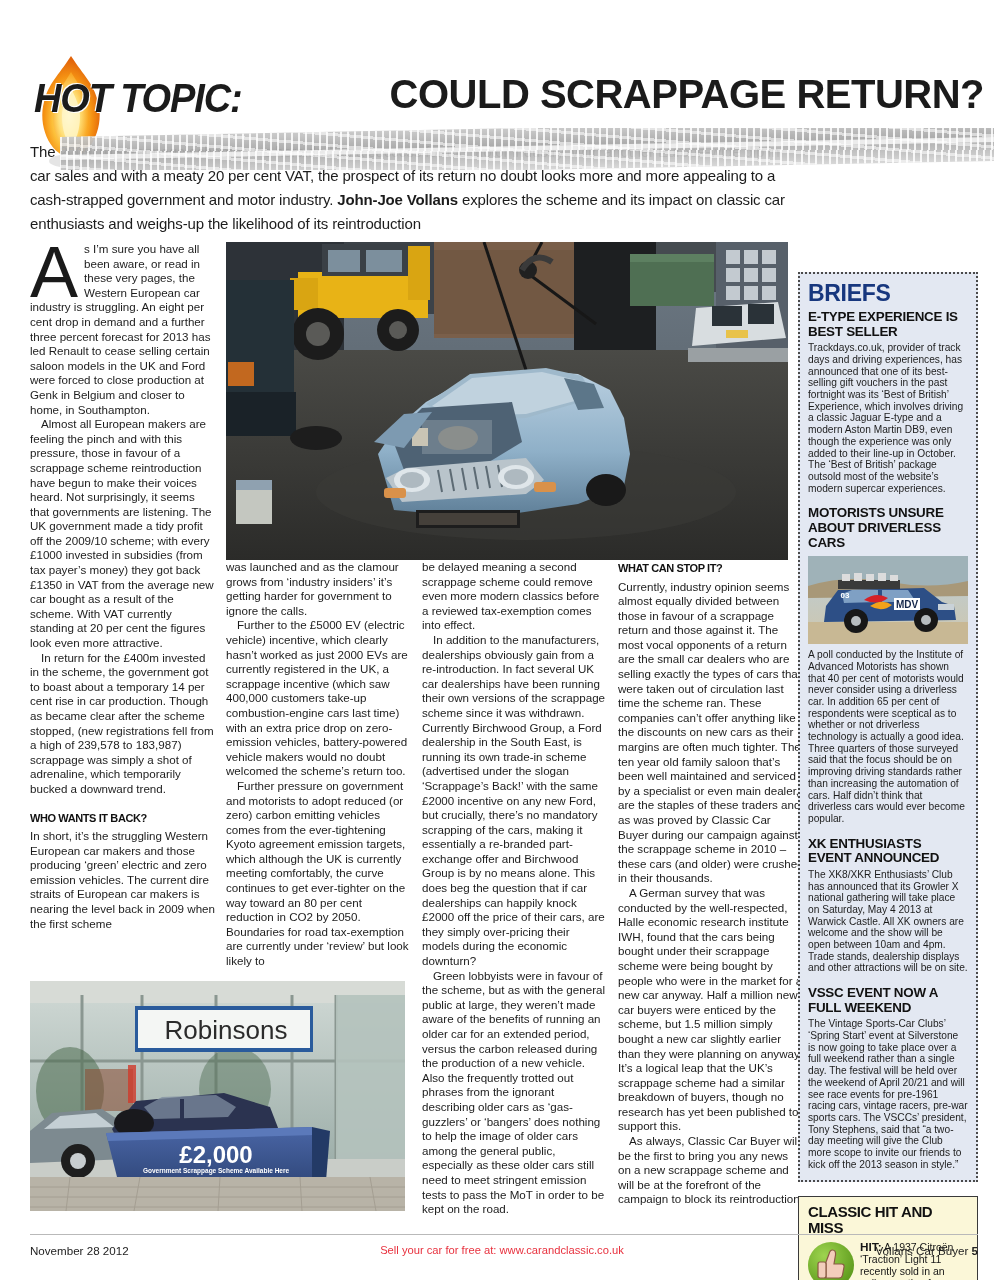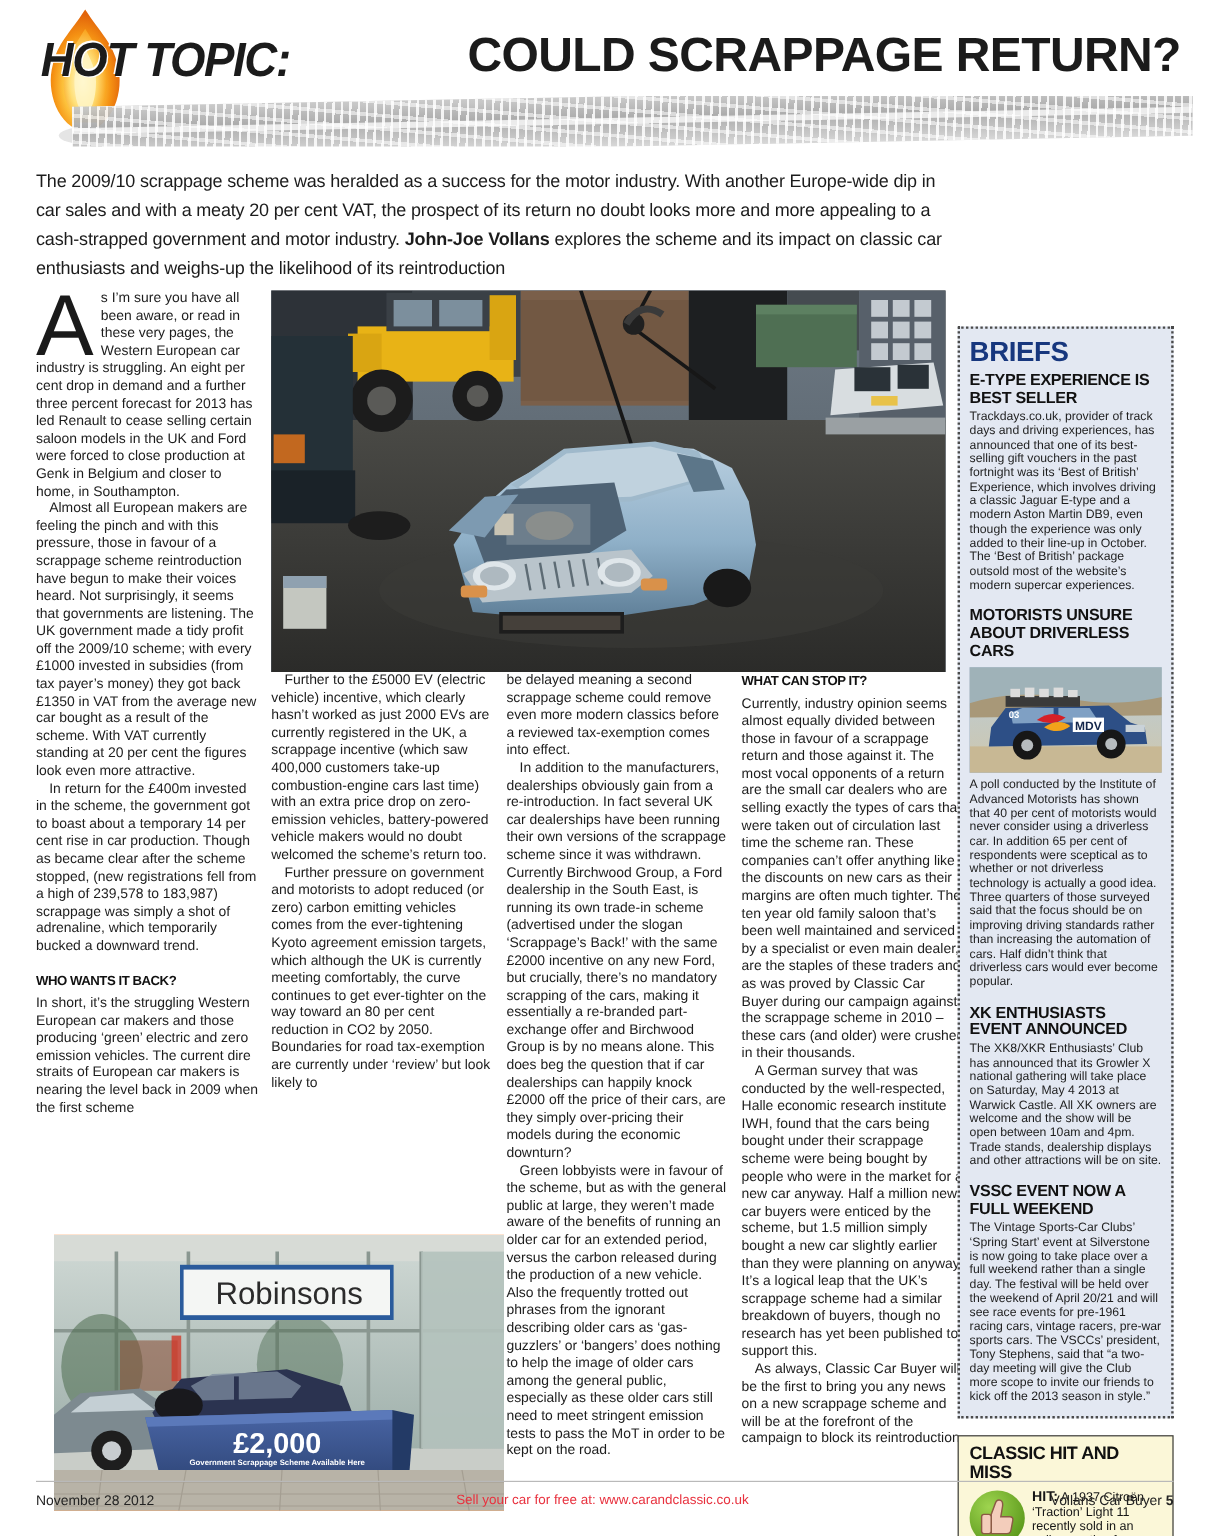--- a/index.html
+++ b/index.html
@@ -7,21 +7,21 @@
   body {
     width:1004px; height:1280px;
     background:#ffffff;
     font-family:"Liberation Sans", sans-serif;
     color:#1a1a1a;
     overflow:hidden;
     position:relative;
   }
 
   
-  .masthead { position:relative; height:132px; }
+  .masthead { position:relative; height:132px;margin-top:48px; }
 
   .flame-wrap {
     position:absolute; left:28px; top:6px; width:86px; height:122px;
   }
   .flame-wrap svg { display:block; }
 
   .hot-topic {
     position:absolute; left:34px; top:28px;
     font-family:"Liberation Sans", sans-serif;
     font-weight:bold; font-style:italic;
@@ -111,22 +111,22 @@
     float:left;
     font-family:"Liberation Sans", sans-serif;
     font-size:72px; line-height:56px;
     font-weight:normal;
     padding:2px 6px 0 0;
     color:#1a1a1a;
   }
 
   
   .robinsons-photo {
-    position:absolute; left:30px; top:897px; width:375px; height:230px;
-    background:#f97316; overflow:hidden;margin-left:15px;
+    position:absolute; left:30px; top:849px; width:375px; height:230px;
+    background:#d946ef; overflow:hidden;
   }
 
   
   .sidebar { position:absolute; left:798px; top:140px; width:180px; }
 
   .briefs-box {
     position:relative;
     background:#e3e8f2;
     border:2px dotted #4a4a4a;
     padding:7px 8px 9px 8px;
@@ -354,20 +354,21 @@
 
     <div class="col" id="c1">
       <p><span class="dropcap">A</span><span>s I’m sure you have all been aware, or read in these very pages, the Western European car industry is struggling. An eight per cent drop in demand and a further three percent forecast for 2013 has led Renault to cease selling certain saloon models in the UK and Ford were forced to close production at Genk in Belgium and closer to home, in Southampton.</span></p>
       <p class="indent">Almost all European makers are feeling the pinch and with this pressure, those in favour of a scrappage scheme reintroduction have begun to make their voices heard. Not surprisingly, it seems that governments are listening. The UK government made a tidy profit off the 2009/10 scheme; with every £1000 invested in subsidies (from tax payer’s money) they got back £1350 in VAT from the average new car bought as a result of the scheme. With VAT currently standing at 20 per cent the figures look even more attractive.</p>
       <p class="indent">In return for the £400m invested in the scheme, the government got to boast about a temporary 14 per cent rise in car production. Though as became clear after the scheme stopped, (new registrations fell from a high of 239,578 to 183,987) scrappage was simply a shot of adrenaline, which temporarily bucked a downward trend.</p>
       <h3>WHO WANTS IT BACK?</h3>
       <p>In short, it’s the struggling Western European car makers and those producing ‘green’ electric and zero emission vehicles. The current dire straits of European car makers is nearing the level back in 2009 when the first scheme</p>
     </div>
 
     <div class="col" id="c2">
+      <p>was launched and as the clamour grows from ‘industry insiders’ it’s getting harder for government to ignore the calls.</p>
       <p class="indent">Further to the £5000 EV (electric vehicle) incentive, which clearly hasn’t worked as just 2000 EVs are currently registered in the UK, a scrappage incentive (which saw 400,000 customers take-up combustion-engine cars last time) with an extra price drop on zero-emission vehicles, battery-powered vehicle makers would no doubt welcomed the scheme’s return too.</p>
       <p class="indent">Further pressure on government and motorists to adopt reduced (or zero) carbon emitting vehicles comes from the ever-tightening Kyoto agreement emission targets, which although the UK is currently meeting comfortably, the curve continues to get ever-tighter on the way toward an 80 per cent reduction in CO2 by 2050. Boundaries for road tax-exemption are currently under ‘review’ but look likely to</p>
     </div>
 
     <div class="col" id="c3">
       <p>be delayed meaning a second scrappage scheme could remove even more modern classics before a reviewed tax-exemption comes into effect.</p>
       <p class="indent">In addition to the manufacturers, dealerships obviously gain from a re-introduction. In fact several UK car dealerships have been running their own versions of the scrappage scheme since it was withdrawn. Currently Birchwood Group, a Ford dealership in the South East, is running its own trade-in scheme (advertised under the slogan ‘Scrappage’s Back!’ with the same £2000 incentive on any new Ford, but crucially, there’s no mandatory scrapping of the cars, making it essentially a re-branded part-exchange offer and Birchwood Group is by no means alone. This does beg the question that if car dealerships can happily knock £2000 off the price of their cars, are they simply over-pricing their models during the economic downturn?</p>
       <p class="indent">Green lobbyists were in favour of the scheme, but as with the general public at large, they weren’t made aware of the benefits of running an older car for an extended period, versus the carbon released during the production of a new vehicle. Also the frequently trotted out phrases from the ignorant describing older cars as ‘gas-guzzlers’ or ‘bangers’ does nothing to help the image of older cars among the general public, especially as these older cars still need to meet stringent emission tests to pass the MoT in order to be kept on the road.</p>
     </div>
 

